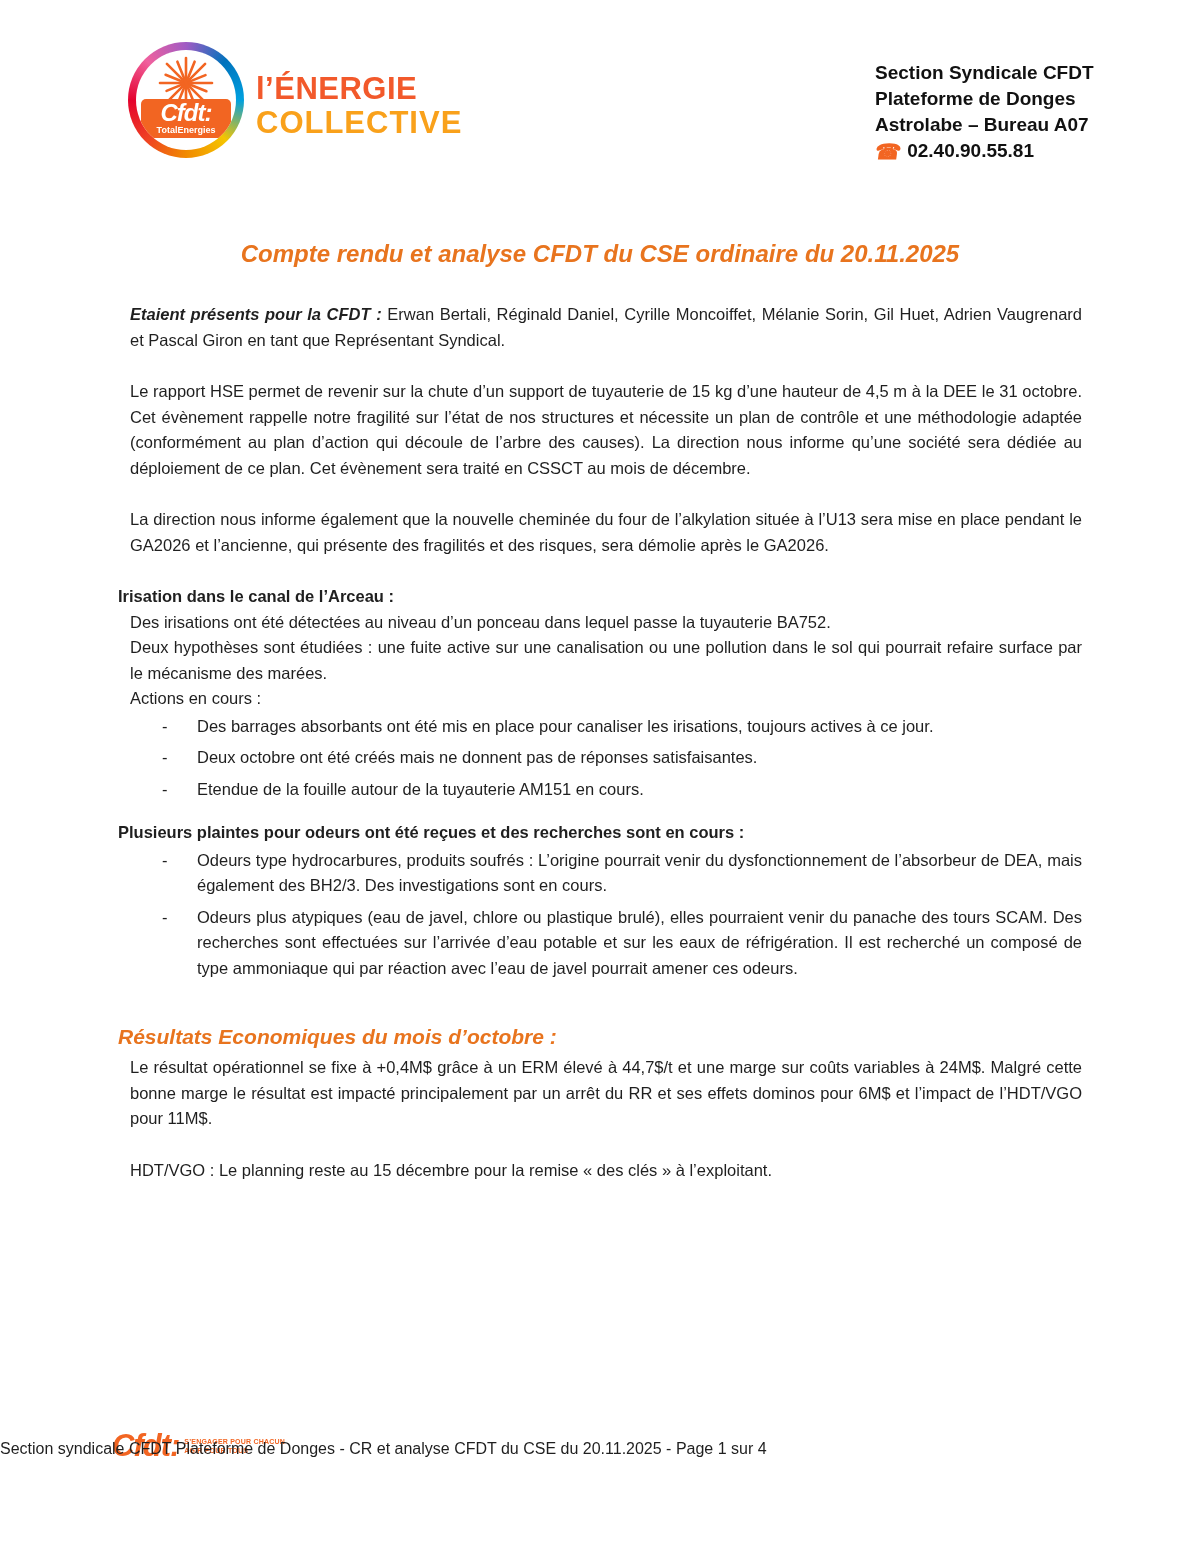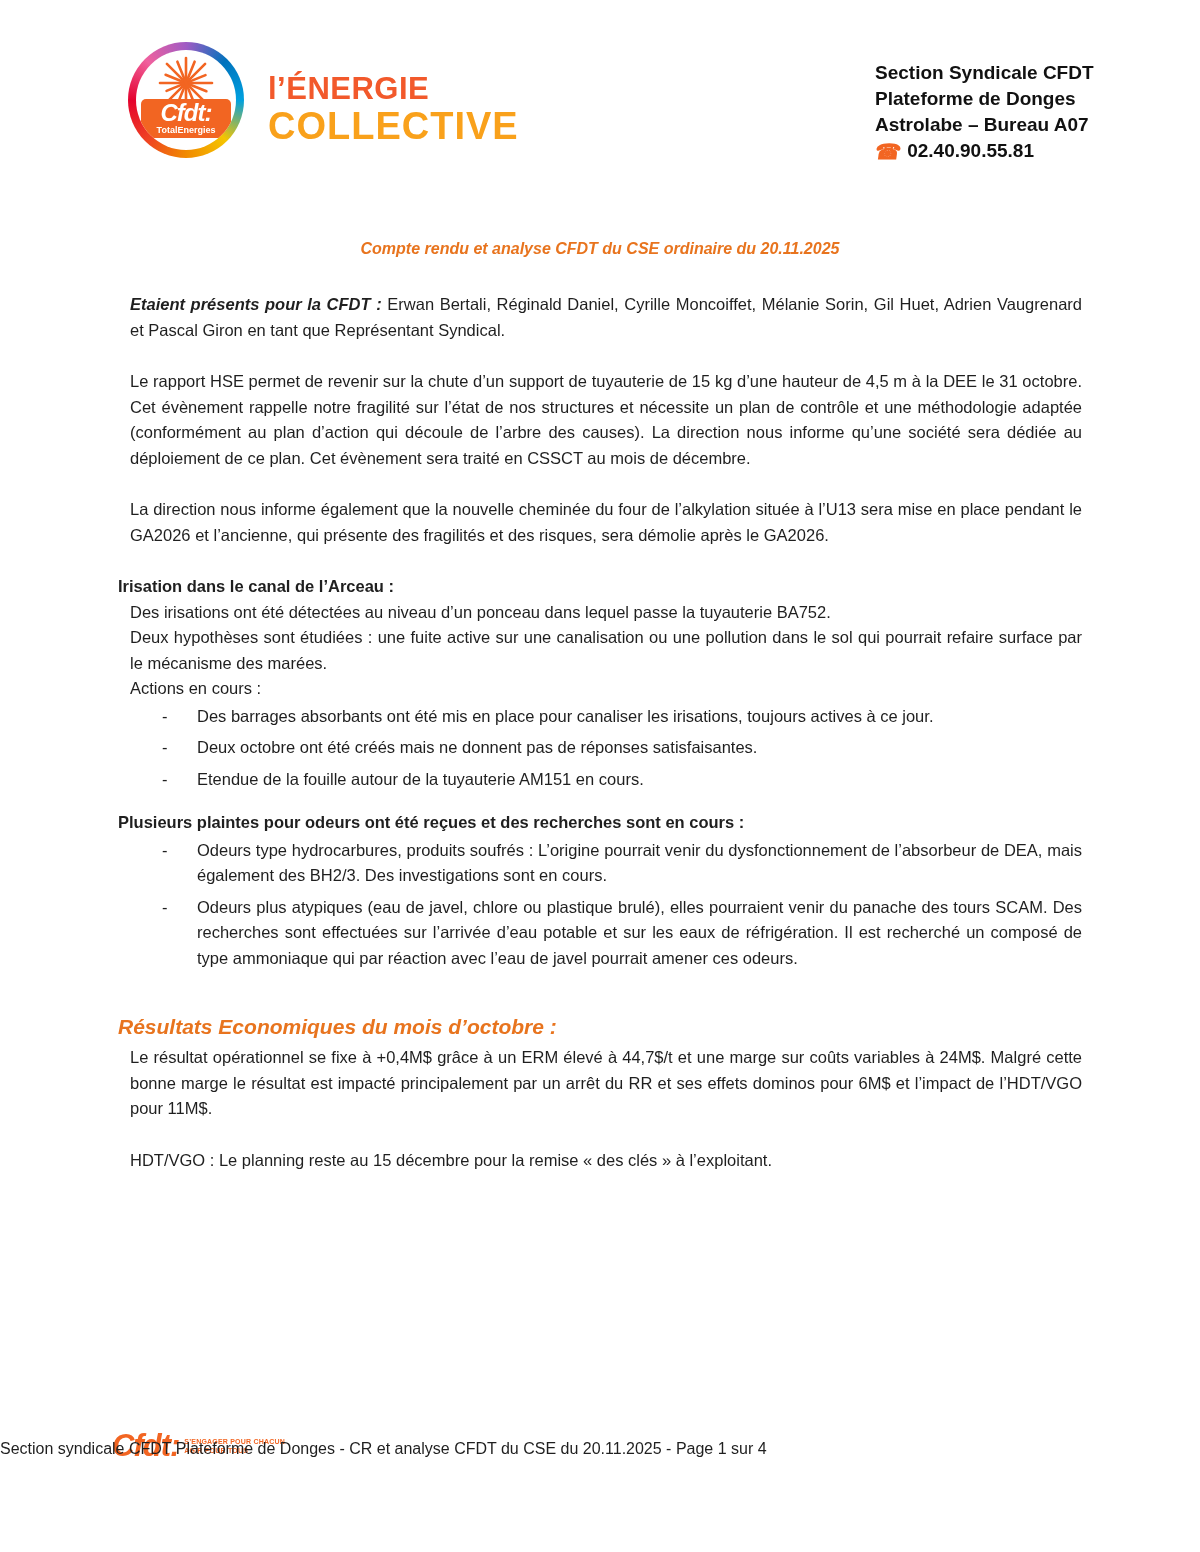--- a/index.html
+++ b/index.html
@@ -37,38 +37,38 @@
     text-align: center;
     padding: 2px 0 3px 0;
   }
   .logo-brand {
     color: #ffffff; font-weight: bold; font-style: italic;
     font-size: 24px; line-height: 24px; letter-spacing: -1px;
   }
   .logo-brand-sub {
     color: #ffffff; font-size: 9px; line-height: 10px; font-weight: bold;
   }
-  .tagline { position: absolute; left: 268px; top: 72px; line-height: 1.1; }
+  .tagline { position: absolute; left: 256px; top: 72px; line-height: 1.1; }
   .tagline-1 { font-size: 31px; font-weight: bold; color: #f2592b; letter-spacing: 0.5px; }
-  .tagline-2 { font-size: 38px; font-weight: bold; color: #f9a11b; letter-spacing: 1px; }
+  .tagline-2 { font-size: 31px; font-weight: bold; color: #f9a11b; letter-spacing: 1px; }
 
   .contact {
     position: absolute; left: 875px; top: 60px;
     font-size: 19px; font-weight: bold; line-height: 26px; color: #111;
   }
   .contact-phone { display: flex; align-items: center; gap: 6px; }
   .phone-icon { display: inline-block; transform: skewX(-8deg); line-height: 1; }
 
   
   .content { position: absolute; top: 240px; left: 118px; right: 118px; }
 
   .doc-title {
     text-align: center;
     color: #e8741e;
-    font-size: 16px;
+    font-size: 24px;
     font-weight: bold;
     font-style: italic;
     margin-bottom: 34px;
   }
 
   p.body-text, .dash-list li { font-size: 16.5px; line-height: 25.5px; text-align: justify; margin-left: 12px; }
   p.body-text { margin-bottom: 26px; }
   p.no-space { margin-bottom: 0; }
 
   .bold-italic { font-weight: bold; font-style: italic; }

